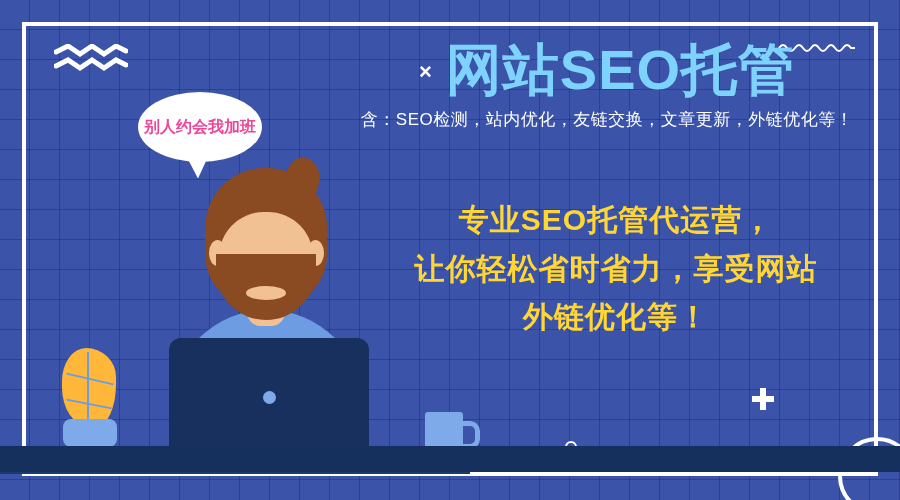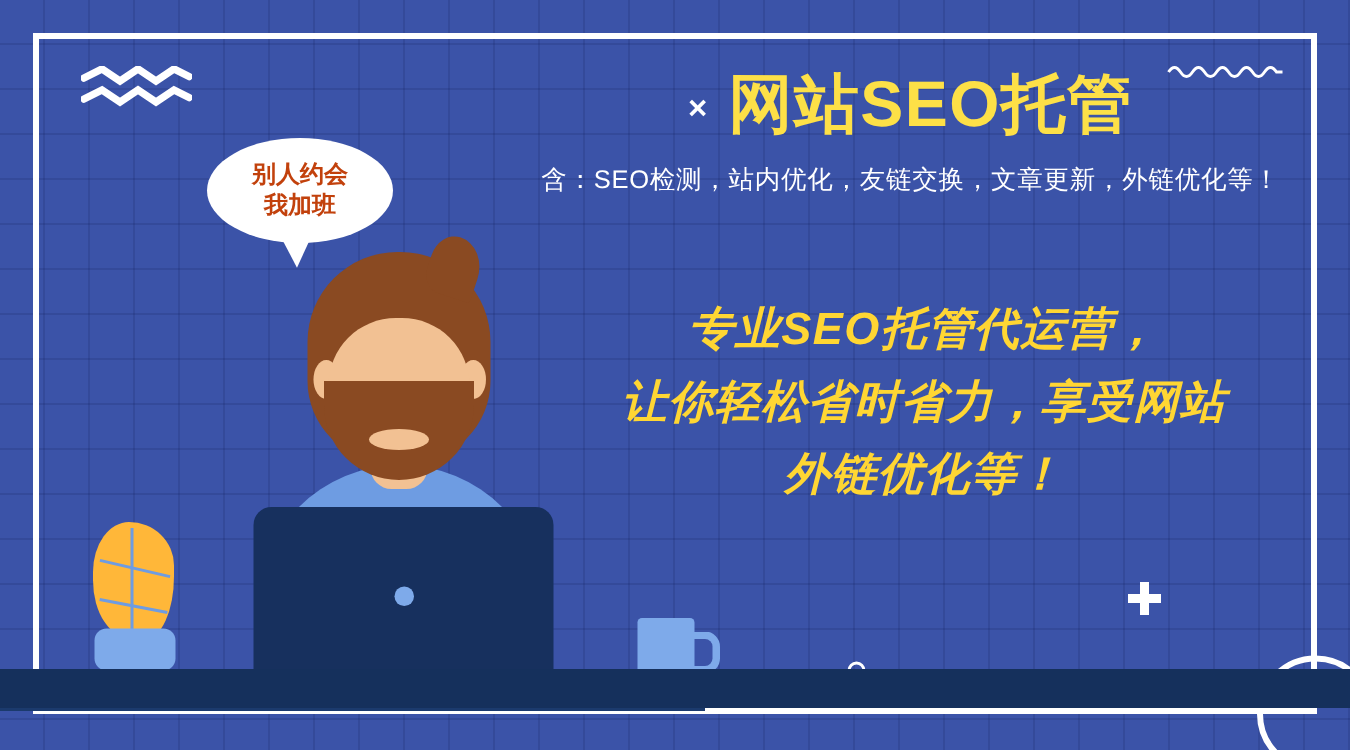--- a/index.html
+++ b/index.html
@@ -78,22 +78,22 @@
     height: 56px;
   }
   #title-x {
     color: #ffffff;
     font-size: 22px;
     font-weight: bold;
     line-height: 1;
     margin-top: 4px;
   }
   #main-title {
-    color: #fde047;
-    font-size: 43px;
+    color: #7dd3fc;
+    font-size: 56px;
     font-weight: bold;
     letter-spacing: 1px;
     line-height: 1;
     white-space: nowrap;
   }
   #sub-title {
     color: #ffffff;
     font-size: 17px;
     font-weight: 500;
     margin-top: 10px;
@@ -104,33 +104,32 @@
     position: absolute;
     left: 360px; top: 196px;
     width: 512px;
     text-align: center;
     color: #ffd633;
     font-size: 30px;
     font-weight: bold;
     line-height: 1.62;
     letter-spacing: 1px;
   }
-  #slogan div { white-space: nowrap; font-style: italic; }
+  #slogan div { white-space: nowrap; }
   
   #speech-bubble {
     position: absolute;
     left: 138px; top: 92px;
     width: 124px; height: 70px;
     background: #ffffff;
     border-radius: 50% / 50%;
     display: flex;
-    flex-direction: column;
     align-items: center;
     justify-content: center;
-    color: #c2410c;
+    color: #ec4899;
     font-size: 16px;
     font-weight: bold;
     line-height: 1.32;
     z-index: 6;
   }
   #speech-tail {
     position: absolute;
     left: 186px; top: 150px;
     width: 0; height: 0;
     border-left: 10px solid transparent;

